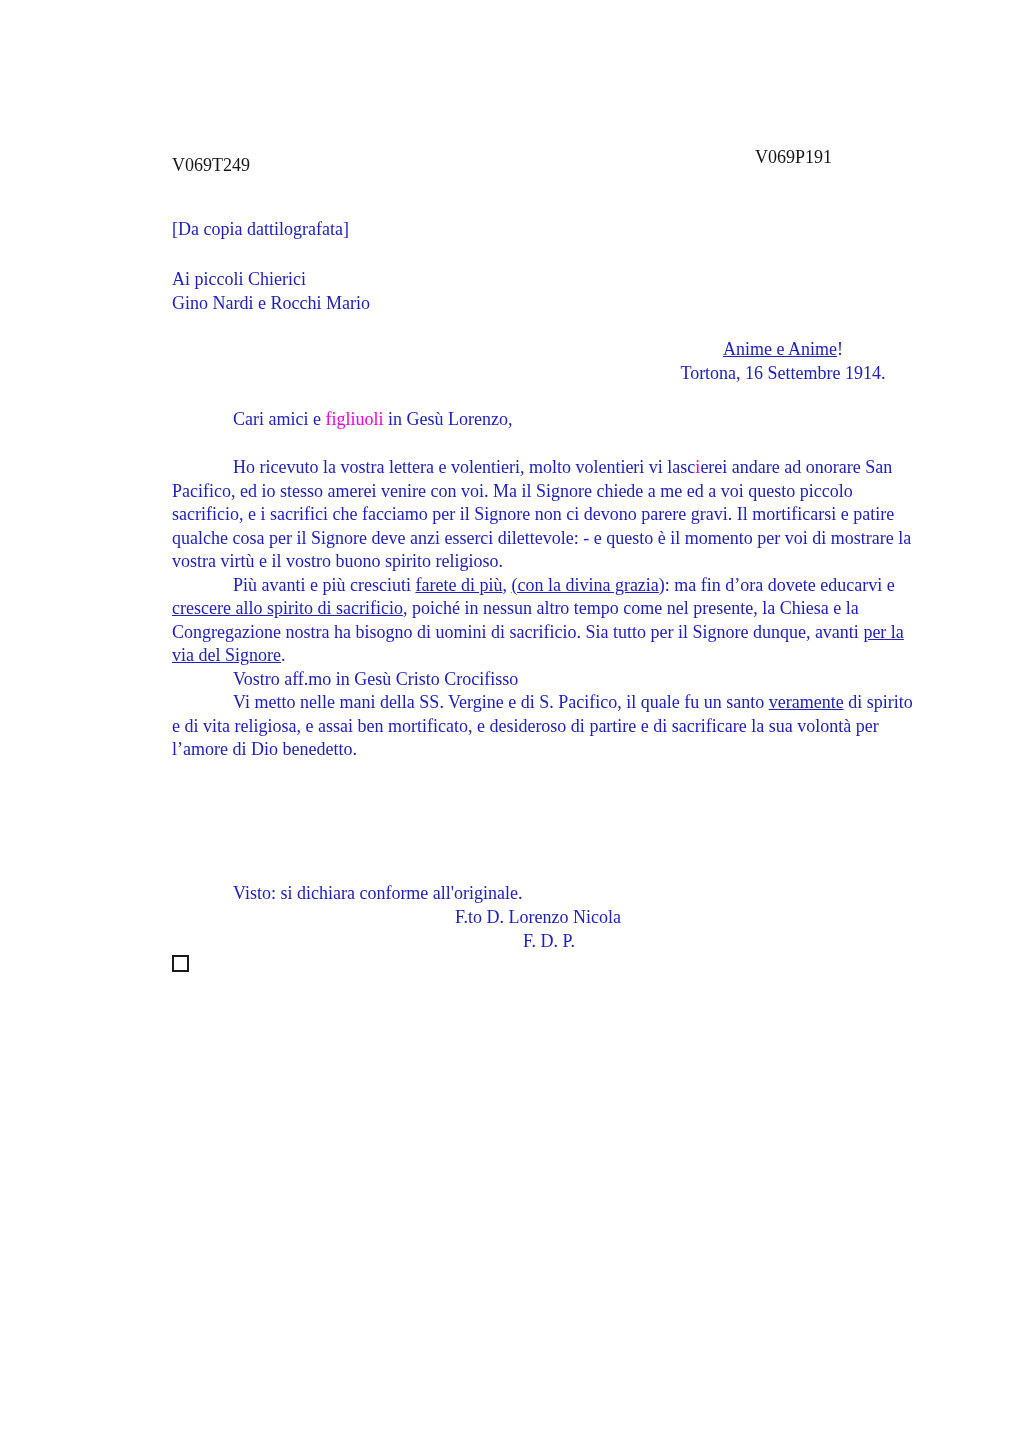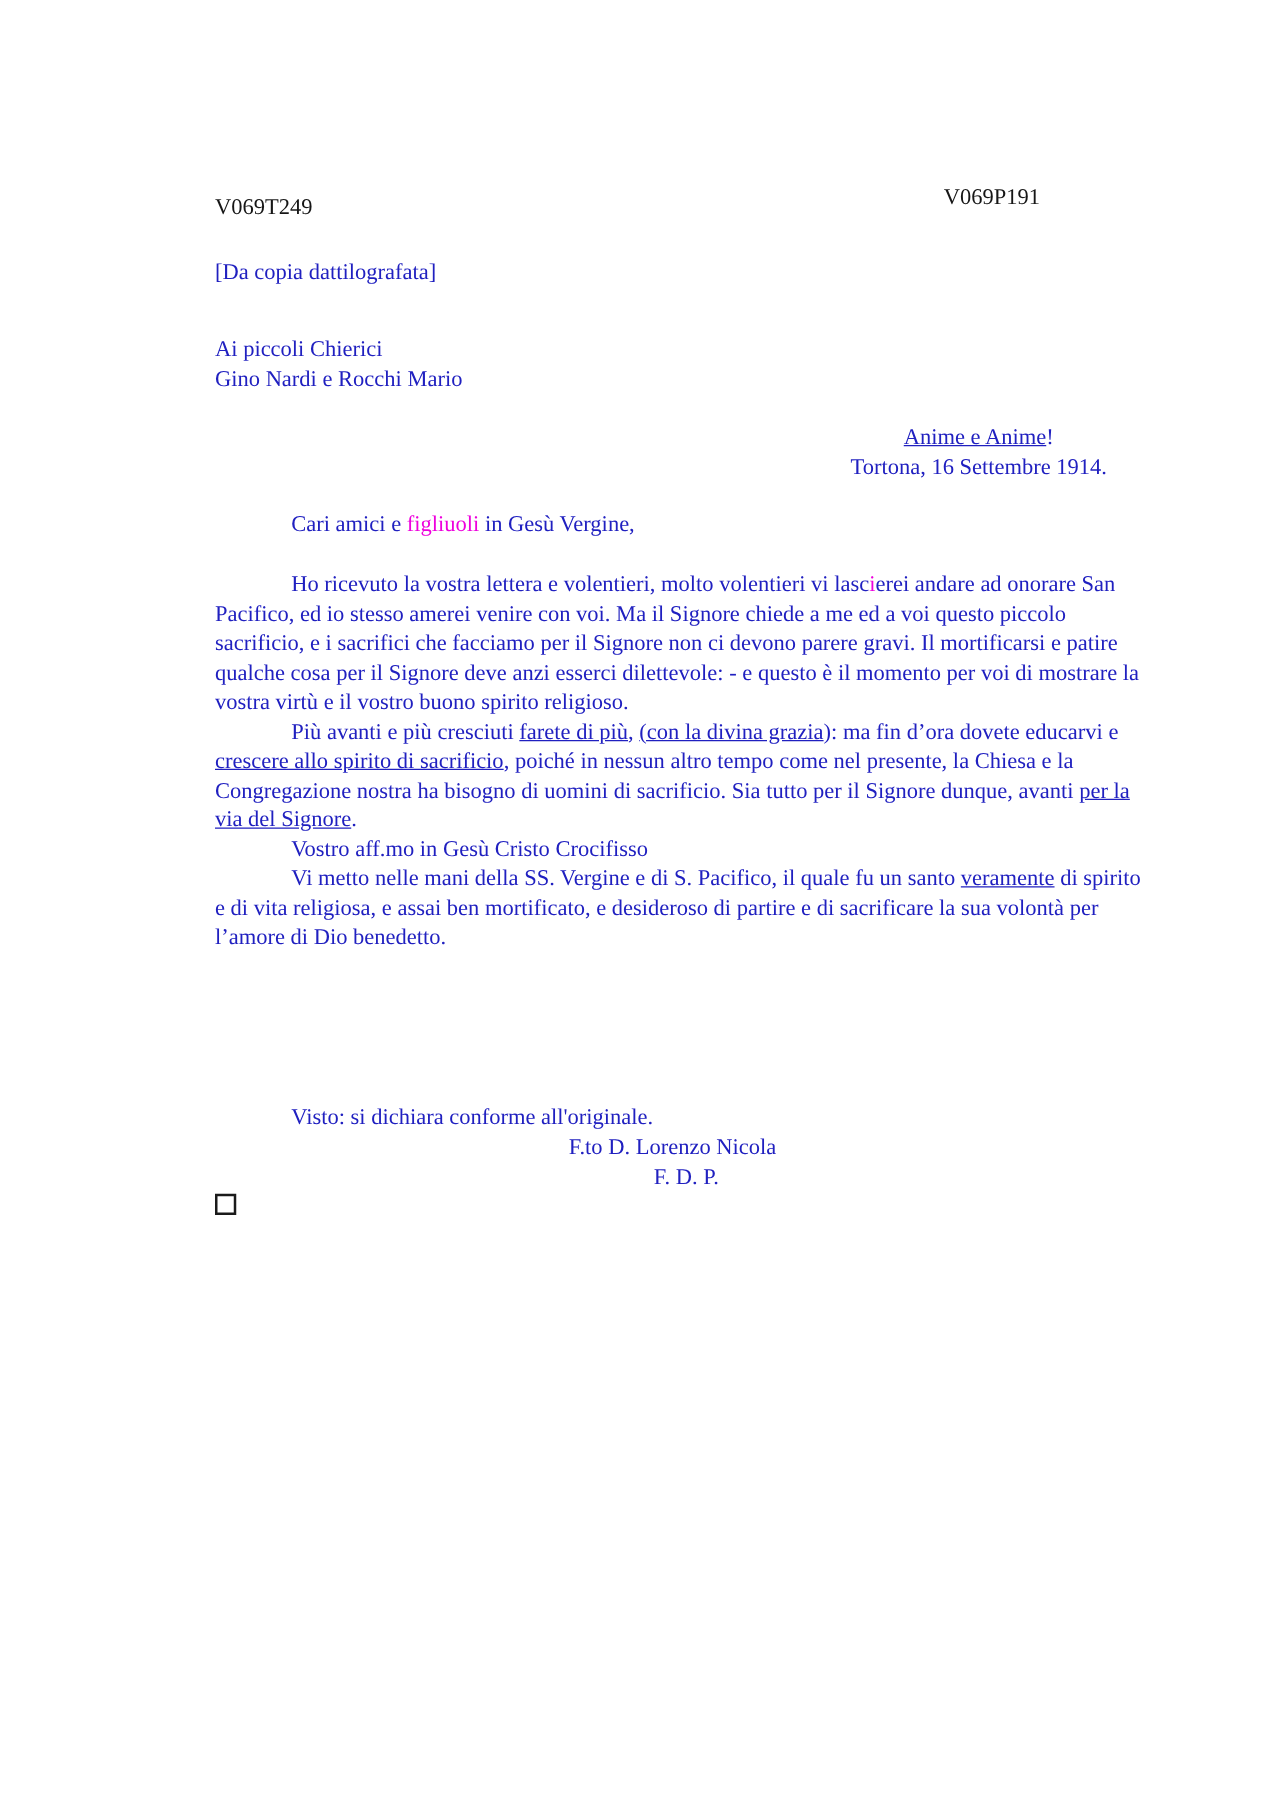--- a/index.html
+++ b/index.html
@@ -17,21 +17,21 @@
     line-height: 23.5px;
     overflow: hidden;
   }
   .abs { position: absolute; }
   .black { color: var(--ink-black, #111111); }
   .blue  { color: var(--ink-blue, #2020c0); }
 
   .hdr-left  { left: 172px; top: 142px; margin-top: 12px; }
   .hdr-right { left: 755px; top: 146px; }
 
-  .source-note { left: 172px; top: 206px; }
+  .source-note { left: 172px; top: 218px; }
 
   .recipients { left: 172px; top: 268px; }
 
   .motto-block {
     left: 563px; top: 338px;
     width: 440px;
     text-align: center;
   }
 
   .salutation { left: 233px; top: 408px; }
@@ -73,21 +73,21 @@
 
   <div class="abs source-note blue">[Da copia dattilografata]</div>
 
   <div class="abs recipients blue">Ai piccoli Chierici<br>Gino Nardi e Rocchi Mario</div>
 
   <div class="abs motto-block blue">
     <div><span class="seg-u">Anime e Anime</span><span>!</span></div>
     <div>Tortona, 16 Settembre 1914.</div>
   </div>
 
-  <div class="abs salutation blue"><span>Cari amici e </span><span class="seg-magenta">figliuoli</span><span> in Gesù Vergine,</span></div>
+  <div class="abs salutation blue"><span>Cari amici e </span><span class="seg-magenta">figliuoli</span><span> in Gesù Lorenzo,</span></div>
 
   <div class="abs body-block blue">
     <p><span>Ho ricevuto la vostra lettera e volentieri, molto volentieri vi lasc</span><span class="seg-magenta">i</span><span>erei andare ad onorare San Pacifico, ed io stesso amerei venire con voi. Ma il Signore chiede a me ed a voi questo piccolo sacrificio, e i sacrifici che facciamo per il Signore non ci devono parere gravi. Il mortificarsi e patire qualche cosa per il Signore deve anzi esserci dilettevole: - e questo è il momento per voi di mostrare la vostra virtù e il vostro buono spirito religioso.</span></p>
     <p><span>Più avanti e più cresciuti </span><span class="seg-u">farete di più</span><span>, </span><span class="seg-u">(con la divina grazia</span><span>): ma fin d’ora dovete educarvi e </span><span class="seg-u">crescere allo spirito di sacrificio</span><span>, poiché in nessun altro tempo come nel presente, la Chiesa e la Congregazione nostra ha bisogno di uomini di sacrificio. Sia tutto per il Signore dunque, avanti </span><span class="seg-u">per la via del Signore</span><span>.</span></p>
     <p><span>Vostro aff.mo in Gesù Cristo Crocifisso</span></p>
     <p><span>Vi metto nelle mani della SS. Vergine e di S. Pacifico, il quale fu un santo </span><span class="seg-u">veramente</span><span> di spirito e di vita religiosa, e assai ben mortificato, e desideroso di partire e di sacrificare la sua volontà per l’amore di Dio benedetto.</span></p>
   </div>
 
 
   <div class="abs attestation blue">Visto: si dichiara conforme all'originale.</div>

